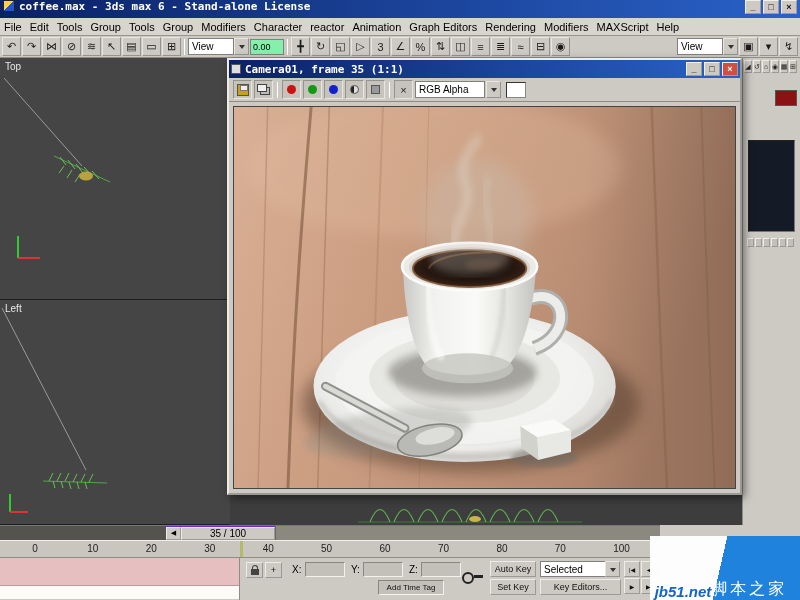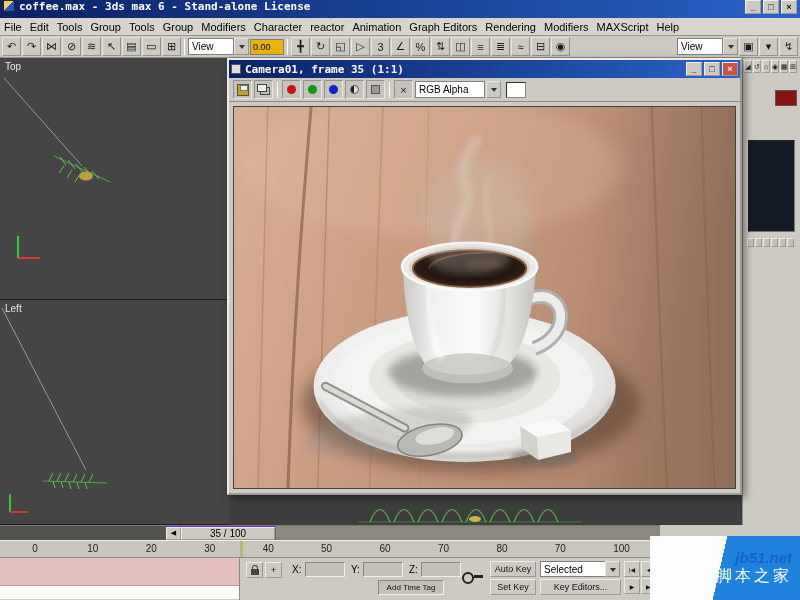--- a/index.html
+++ b/index.html
@@ -27,21 +27,21 @@
     border-bottom:1px solid #8f8c84;display:flex;align-items:center;gap:1px;padding:0 2px;z-index:4}
   .tb-group{display:flex;gap:1px;align-items:center}
   .tbtn{min-width:19px;height:19px;display:flex;align-items:center;justify-content:center;
     font-size:11px;color:#1a1a1a;background:#cdcac3;border:1px outset #e9e6df;white-space:nowrap}
   .tb-sep{width:1px;height:16px;background:#8f8c84;border-right:1px solid #fff;margin:0 2px}
   .tb-dd{height:17px;display:flex;align-items:center;background:#fff;border:1px solid #808080;
     padding:0 3px;font-size:10px;min-width:46px}
   .dd-btn{width:15px;height:17px;background:#cdcac3;border:1px outset #e9e6df;
     display:flex;align-items:center;justify-content:center;margin-left:-1px}
   .caret{width:0;height:0;border:3px solid transparent;border-top:4px solid #333;margin-top:4px}
-  .tb-spin{width:34px;height:16px;background:#eab308;border:1px solid #808080;font-size:9px;
+  .tb-spin{width:34px;height:16px;background:#86efac;border:1px solid #808080;font-size:9px;
     display:flex;align-items:center;padding:0 2px}
   .spacer{flex:1}
 
   
   .viewports{position:absolute;left:0;top:58px;width:230px;height:467px;background:#454545;z-index:1}
   .vp{position:absolute;left:0;width:230px;border-bottom:1px solid #1e1e1e;overflow:hidden}
   .vp-top{top:0;height:242px}
   .vp-left{top:242px;height:225px}
   .vp-label{position:absolute;left:5px;top:3px;color:#e8e8e8;font-size:10px;z-index:2}
   .vp svg{position:absolute;left:0;top:0}
@@ -118,21 +118,21 @@
   .key-glyph::after{content:"";position:absolute;left:12px;top:5px;width:9px;height:3px;background:#222}
   .sel-dd{position:absolute;background:#fff;border:1px solid #808080;display:flex;align-items:center;
     font-size:10px;padding-left:3px}
   .transport{position:absolute;left:624px;top:3px;display:grid;grid-template-columns:16px 16px;gap:1px}
   .tr-btn{width:16px;height:16px;background:#cdcac3;border:1px outset #efece5;font-size:6px;
     display:flex;align-items:center;justify-content:center;color:#111}
 
   
   .watermark{position:absolute;right:0;bottom:0;width:150px;height:64px;z-index:60;
     background:linear-gradient(103deg,rgba(255,255,255,.97) 47%,#1f83dd 47%);
-    display:flex;flex-direction:column;align-items:flex-end;justify-content:center;padding-right:8px}
+    display:flex;flex-direction:row;align-items:flex-end;justify-content:center;padding-right:8px}
   .wm-site{color:#1464c8;font-weight:bold;font-size:15px;font-style:italic}
   .wm-name{color:#fff;font-weight:normal;font-size:16px;letter-spacing:3px}
 </style>
 </head>
 <body>
 
 <div class="app">
 
   <div class="titlebar">
     <span class="app-icon"></span>

